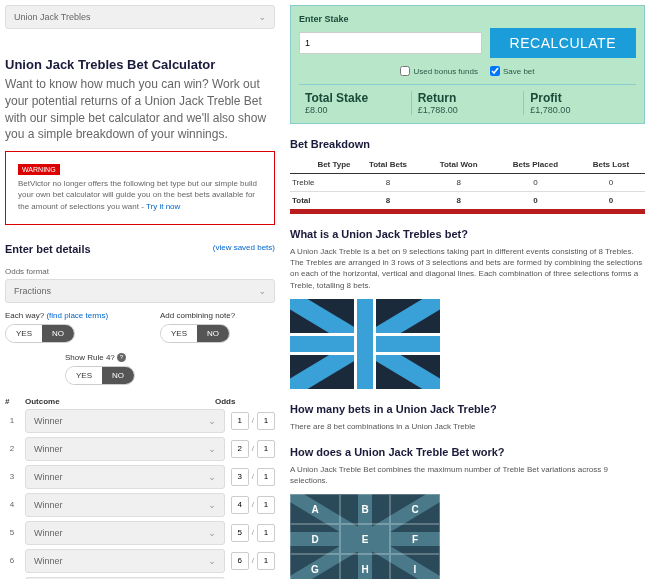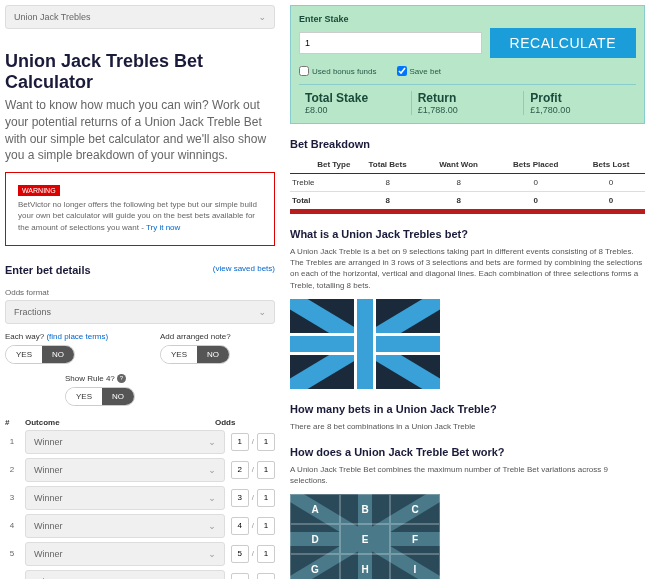--- a/index.html
+++ b/index.html
@@ -2,21 +2,21 @@
 <html><head>
 <meta charset="utf-8">
 <style>
 *{box-sizing:border-box;margin:0;padding:0;font-family:Arial,Helvetica,sans-serif}
 body{background:#fff;font-size:9px;color:#333;width:650px}
 .wrap{display:flex;gap:15px;padding:5px}
 .left{width:270px}
 .right{flex:1}
 .dd{background:#f0f0f0;border:1px solid #ddd;border-radius:3px;padding:6px 8px;font-size:9px;color:#666;display:flex;justify-content:space-between;align-items:center;cursor:pointer}
 .dd .chev{color:#999}
-h1{font-size:18px;font-weight:bold;color:#1a1a3a;margin:22px 0 4px}
+h1{font-size:13px;font-weight:bold;color:#1a1a3a;margin:28px 0 4px}
 .sub{font-size:12px;color:#666;line-height:1.4;margin-bottom:8px}
 .warnbox{border:1px solid #d00;padding:12px;margin-bottom:10px}
 .warntag{background:#d00;color:#fff;font-size:7px;padding:2px 4px;display:inline-block;margin-bottom:3px}
 .warntxt{font-size:8px;color:#666;line-height:1.4}
 .link{color:#0066cc;cursor:pointer}
 h2{font-size:11px;font-weight:bold;color:#1a1a3a;margin:8px 0 6px}
 .sectrow{display:flex;justify-content:space-between;align-items:center;margin:8px 0 4px}
 .savelink{color:#0066cc;font-size:8px;cursor:pointer}
 .lbl{font-size:8px;color:#666;margin:6px 0 3px}
 .opts{display:flex;gap:40px;margin-top:8px}
@@ -37,21 +37,21 @@
 .row .sel{flex:1}
 .row .odds{display:flex;align-items:center;gap:3px}
 .oddin{width:18px;height:18px;border:1px solid #ccc;border-radius:2px;text-align:center;font-size:8px;background:#fff}
 .slash{font-size:8px;color:#999}
 
 .stakebox{background:#b8e6c8;border:1px solid #8cc;padding:8px}
 .stlbl{font-size:9px;font-weight:bold;color:#1a4a3a;margin-bottom:4px}
 .strow{display:flex;gap:8px;align-items:center}
 .stin{flex:1;background:#fff;border:1px solid #ccc;padding:5px;font-size:9px}
 .recalc{background:#1a9dd9;color:#fff;border:none;padding:7px 20px;font-size:14px;letter-spacing:0.5px;cursor:pointer}
-.chkrow{display:flex;gap:20px;margin-top:8px;font-size:8px;color:#2a5a4a}
+.chkrow{display:flex;justify-content:center;gap:12px;margin-top:8px;font-size:8px;color:#2a5a4a}
 .chkrow label{display:flex;align-items:center;gap:3px}
 .chkrow input{width:10px;height:10px}
 .resrow{display:flex;margin-top:8px;padding-top:6px;border-top:1px solid #8cc}
 .rescell{flex:1;padding:0 6px}
 .rescell+.rescell{border-left:1px solid #8cc}
 .reslbl{font-size:12px;color:#1a4a3a;font-weight:bold}
 .resval{font-size:9px;color:#2a5a4a}
 h3{font-size:11px;font-weight:bold;color:#1a1a3a;margin:14px 0 6px}
 .btbl{width:100%;border-collapse:collapse;font-size:8px}
 .btbl th{text-align:right;padding:4px 2px;border-bottom:1px solid #333;font-weight:bold}
@@ -102,21 +102,21 @@
   </div>
   <div class="opts">
     <div class="optcol">
       <div class="optlbl"><span>Each way?</span> <span class="link">(find place terms)</span></div>
       <div class="toggle">
         <span>YES</span>
         <span class="on">NO</span>
       </div>
     </div>
     <div class="optcol">
-      <div class="optlbl">Add arranged note?</div>
+      <div class="optlbl">Add combining note?</div>
       <div class="toggle">
         <span>YES</span>
         <span class="on">NO</span>
       </div>
     </div>
   </div>
   <div class="rule">
     <div class="optlbl">
           <span>Show Rule 4?</span>
           <span class="qmark">?</span>
@@ -293,21 +293,21 @@
           </div>
     </div>
   </div>
 
   <h3>Bet Breakdown</h3>
   <table class="btbl">
     <tbody>
           <tr>
             <th>Bet Type</th>
             <th>Total Bets</th>
-            <th>Want Won</th>
+            <th>Total Won</th>
             <th>Bets Placed</th>
             <th>Bets Lost</th>
           </tr>
     <tr>
             <td>Treble</td>
             <td>8</td>
             <td>8</td>
             <td>0</td>
             <td>0</td>
           </tr>

